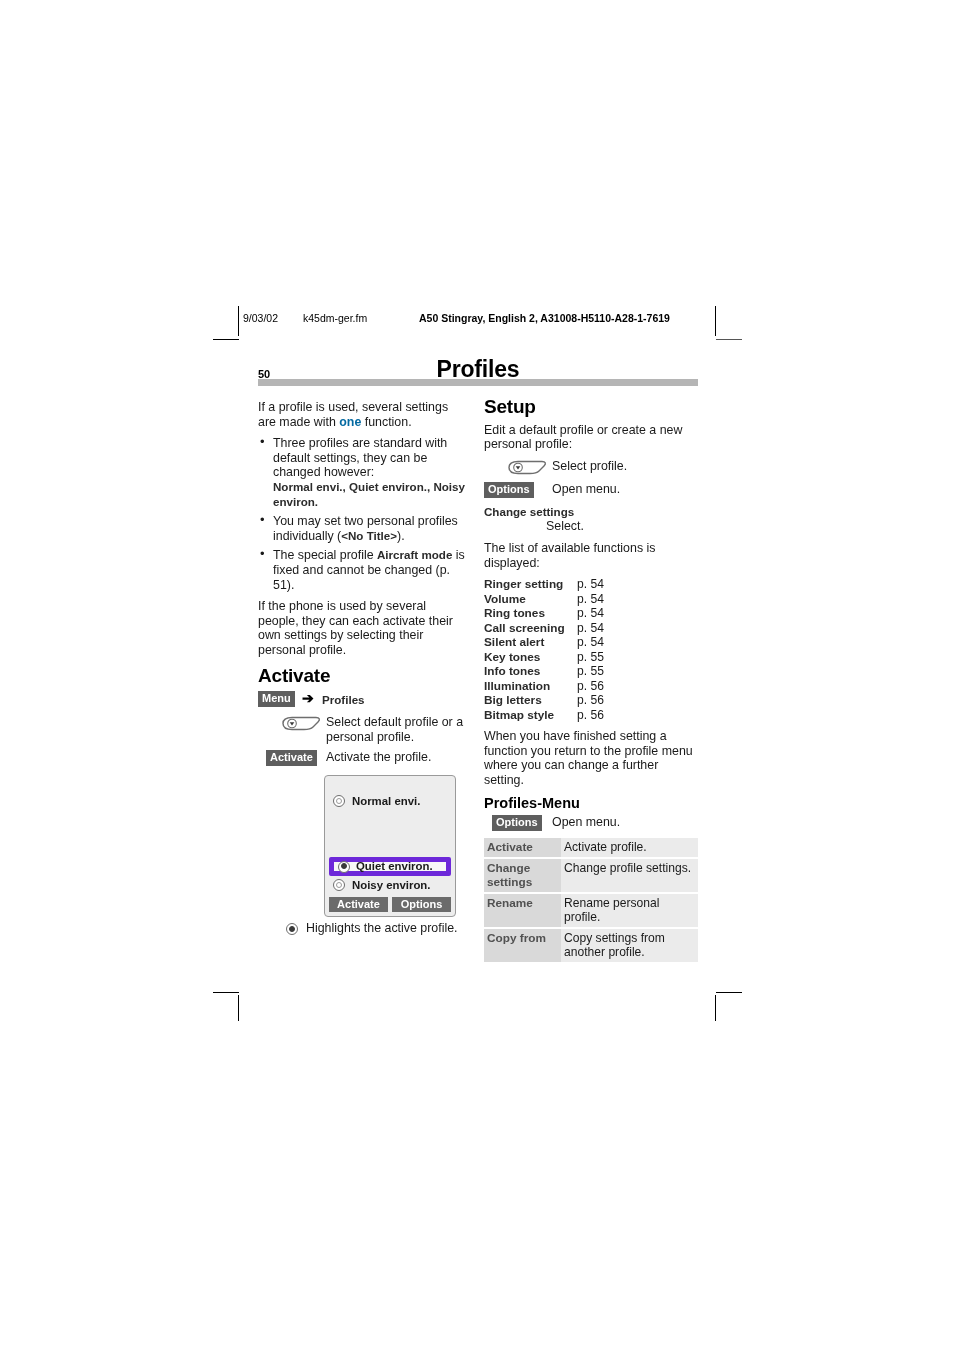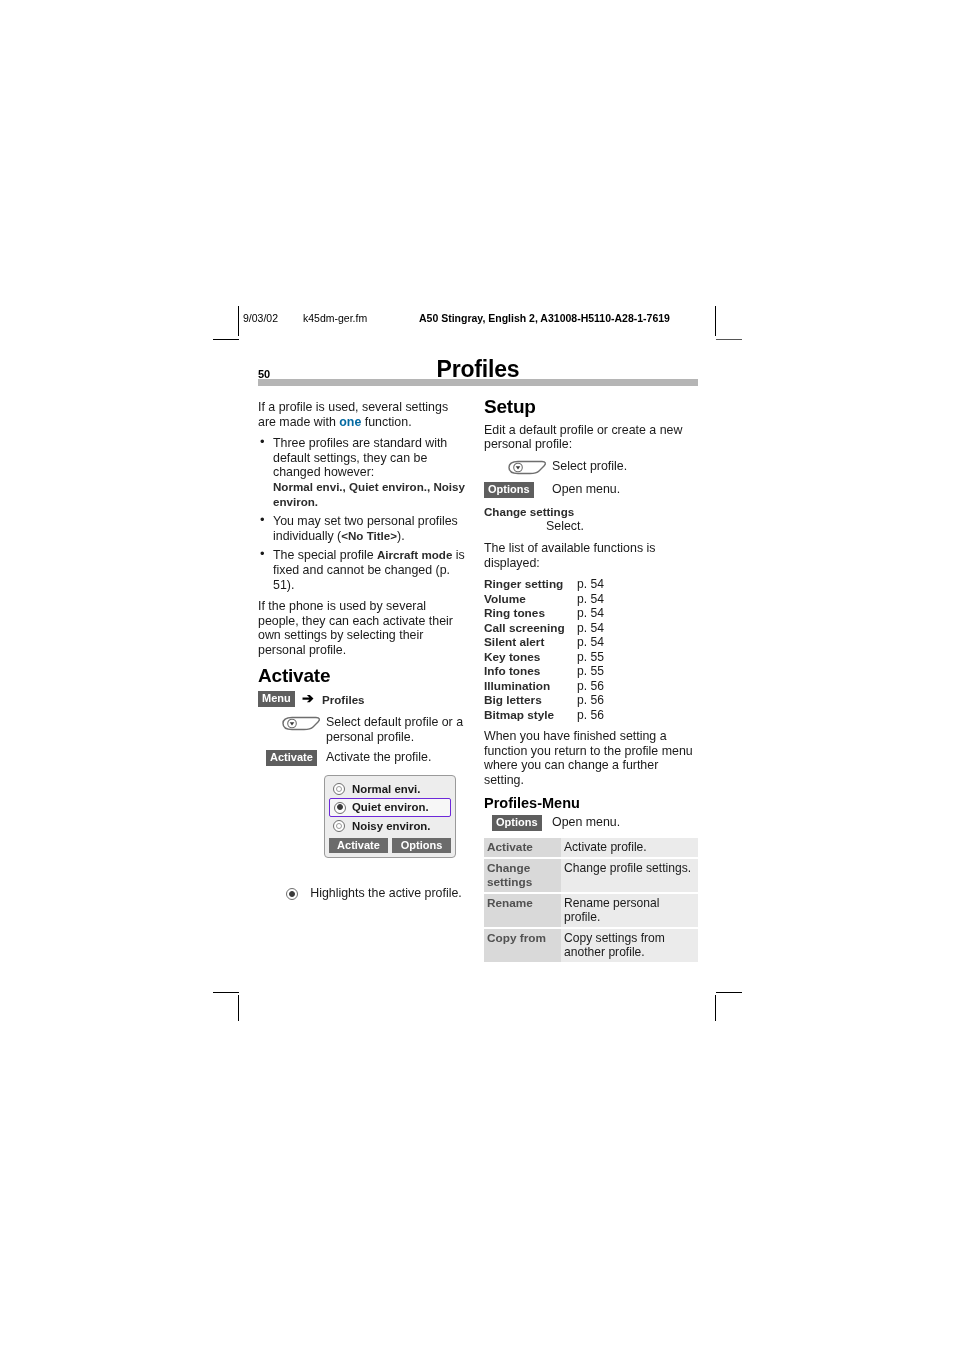--- a/index.html
+++ b/index.html
@@ -195,37 +195,38 @@
   .navkey svg { display: block; }
 
   
   .mockup {
     position: relative;
     margin: 8px 0 0 66px;
     width: 132px;
     background: #ededed;
     border: 1px solid #9a9a9a;
     border-radius: 4px;
-    padding: 4px 4px 4px 4px;
+    padding: 16px 4px 4px 4px;
     box-sizing: border-box;
   }
   .mock-row {
     position: relative;
     height: 18px;
     padding-left: 23px;
     box-sizing: border-box;
     display: flex;
     align-items: center;
   }
   .mock-row.selected {
     background: #f7f7f7;
-    border: 1px solid #6d28d9;
+    border: 5px solid #6d28d9;
     border-radius: 2px;
     padding-left: 22px;
     height: 19px;
+    margin-top: 47px;
   }
   .mock-label {
     font-size: 11.4px;
     font-weight: bold;
     color: #1a1a1a;
     white-space: nowrap;
   }
   .radio {
     position: absolute;
     left: 4px;
@@ -266,24 +267,23 @@
     font-weight: bold;
     text-align: center;
     line-height: 15px;
     height: 15px;
     white-space: nowrap;
   }
 
   
   .legendrow {
     position: relative;
-    margin: 28px 0 0 0;
+    margin: 4px 0 0 0;
     padding-left: 48px;
     min-height: 17px;
-    text-align: center;
   }
   .legendrow .radio {
     left: 28px;
     top: 2px;
     margin-top: 0;
   }
 
   
   .fnlist {
     margin: 0 0 7px 0;

